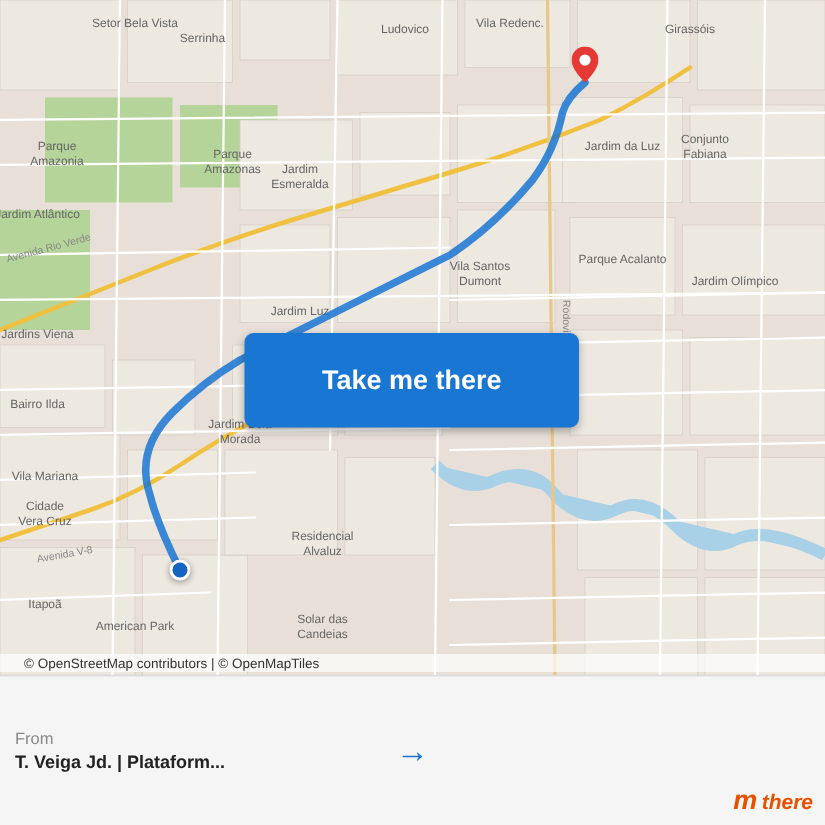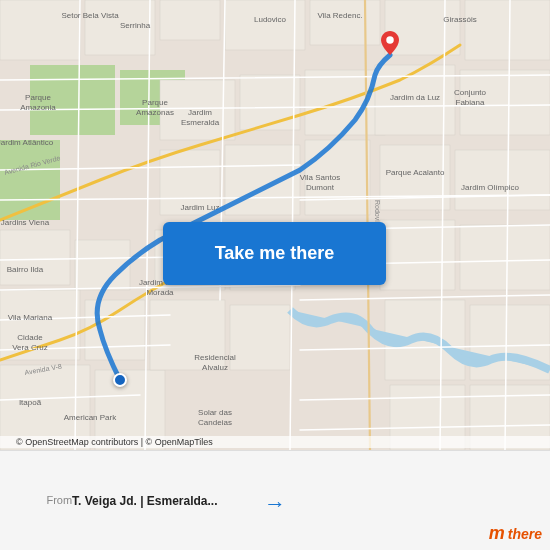--- a/index.html
+++ b/index.html
@@ -116,21 +116,21 @@
       display: flex;
       flex-direction: row;
       align-items: center;
       border-top: 1px solid #ddd;
       padding: 0 10px;
       position: relative;
     }
 
     .route-endpoint {
       display: flex;
-      flex-direction: row;
+      flex-direction: column;
       justify-content: center;
       flex: 1;
       overflow: hidden;
     }
 
     .route-endpoint .label {
       font-size: 11px;
       color: #888;
       margin-bottom: 2px;
     }
@@ -351,21 +351,21 @@
     <div id="map-attribution">
       <span>© OpenStreetMap contributors | © OpenMapTiles</span>
     </div>
 
   </div>
 
   <div id="bottom-bar">
 
     <div class="route-endpoint">
       <span class="label">From</span>
-      <span class="name">T. Veiga Jd. | Esmeralda...</span>
+      <span class="name">T. Veiga Jd. | Plataform...</span>
     </div>
 
     <div class="route-arrow">
       <span>→</span>
     </div>
 
     <div class="route-endpoint">
     </div>
 
     <div id="moovit-logo">

